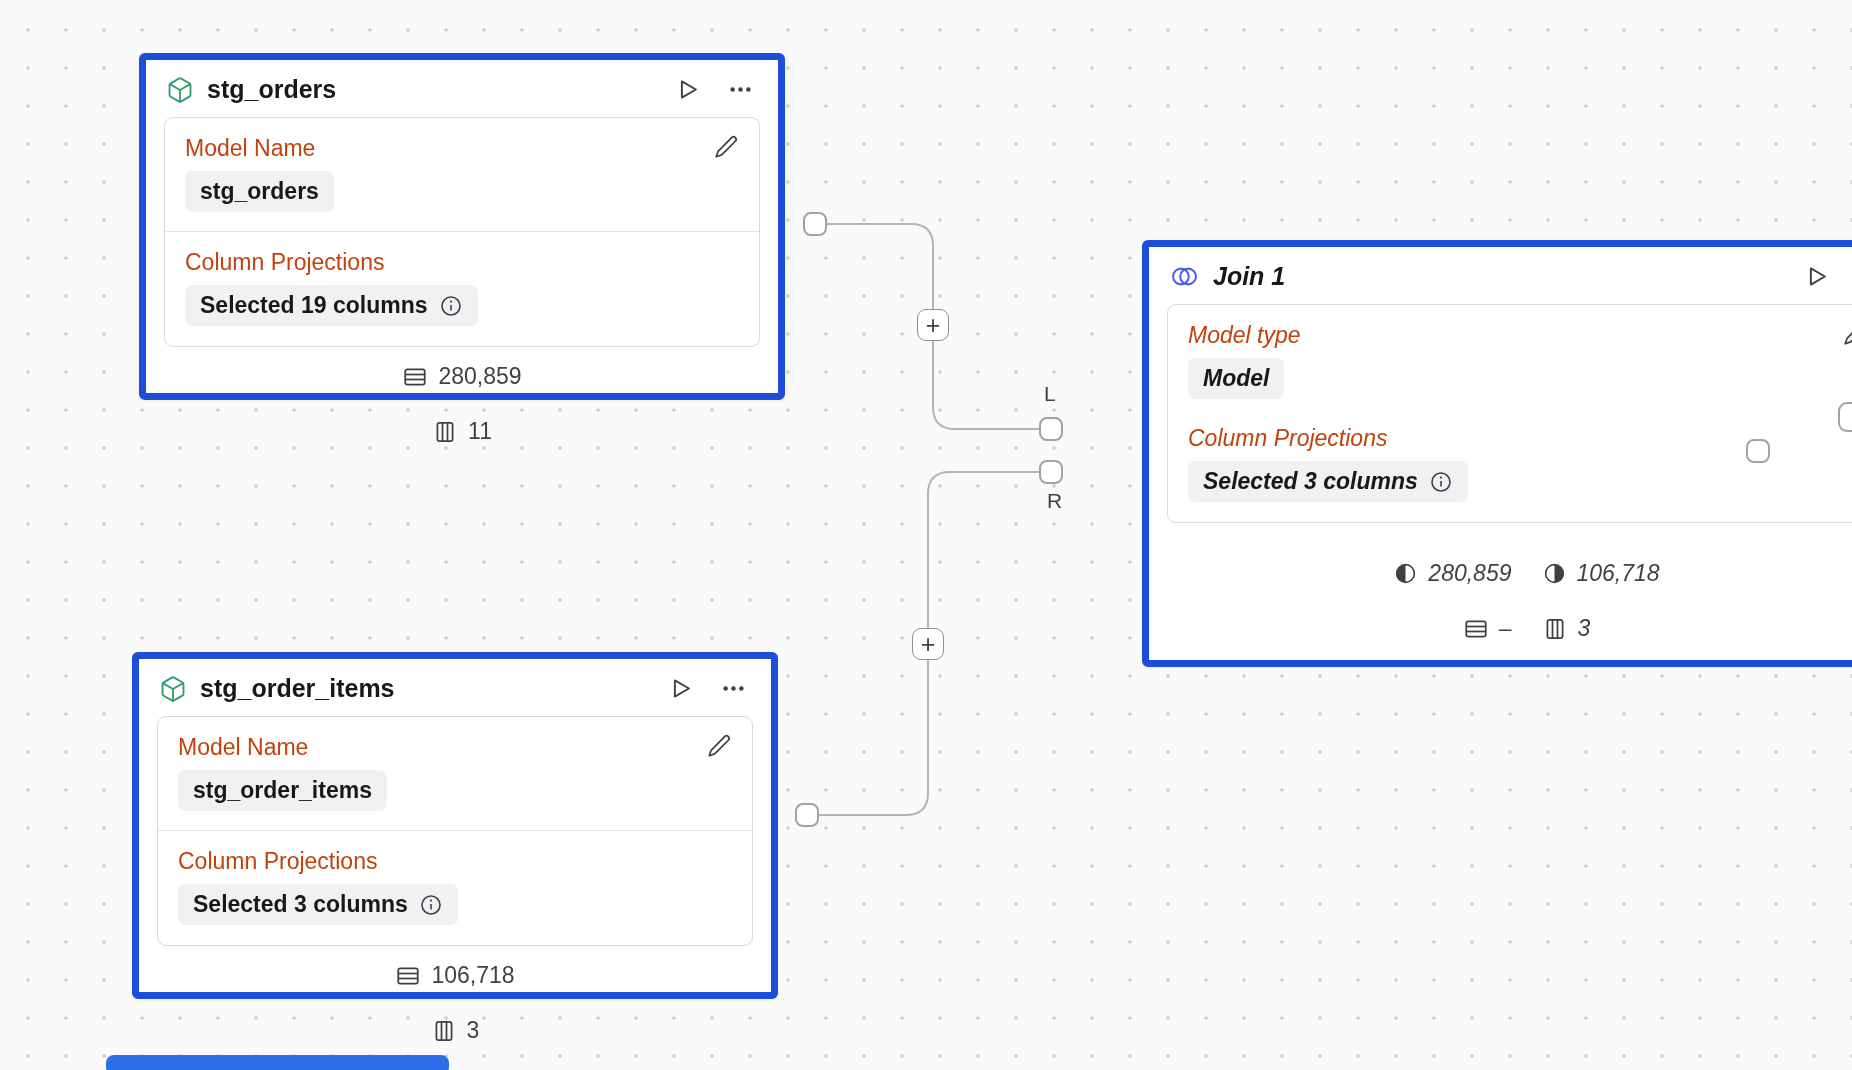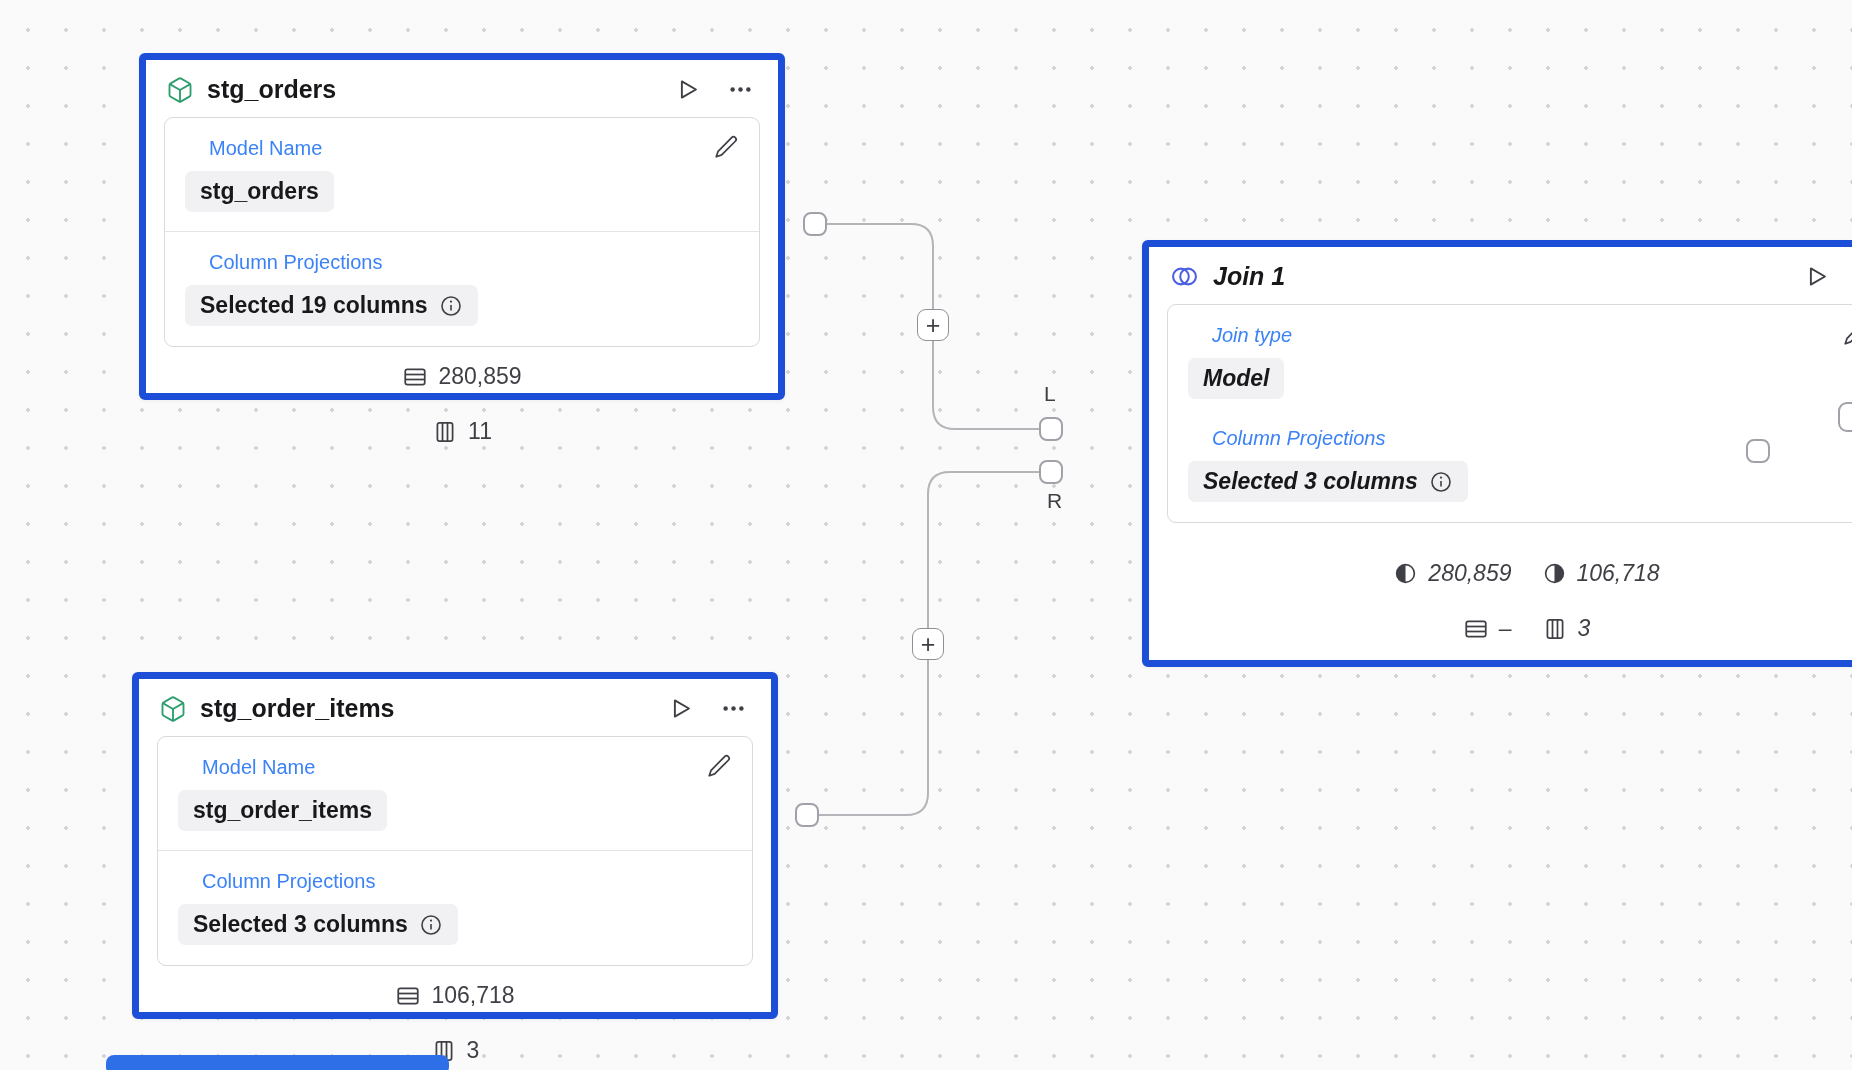--- a/index.html
+++ b/index.html
@@ -33,21 +33,21 @@
   .join-icon { color:var(--join-icon,#4c5fe2); }
 
   .node-card {
     margin:0 18px;
     border:1px solid #d9d9de;
     border-radius:9px;
     padding:16px 20px 20px;
     background:#fff;
   }
   .field-row { display:flex; align-items:flex-start; justify-content:space-between; }
-  .field-label { font-size:20px; color:#3b82f6; line-height:28px;margin-left:24px; }
+  .field-label { font-size:23px; color:#c2410c; line-height:28px; }
   .chip {
     display:inline-flex; align-items:center; gap:11px;
     background:#f1f1f3; border-radius:7px;
     padding:7px 15px; margin-top:9px;
     font-size:23px; font-weight:600; color:#18181b;
     white-space:nowrap;
   }
   .chip .info { color:#3f3f46; display:inline-flex; }
   .card-divider { border-top:1px solid #e4e4e7; margin:19px -20px 16px; }
   .mt-cond { margin-top:15px; }
@@ -158,21 +158,21 @@
             <rect x="5" y="3.5" width="14" height="17" rx="2"></rect>
             <line x1="9.7" y1="3.5" x2="9.7" y2="20.5"></line>
             <line x1="14.3" y1="3.5" x2="14.3" y2="20.5"></line>
           </svg>
       </span>
       <span>11</span>
     </span>
   </div>
 </div>
 
-<div class="node" style="left:132px; top:672px; width:646px; height:347px;">
+<div class="node" style="left:132px; top:652px; width:646px; height:347px;">
   <div class="node-header">
     <span class="icon-plain model-icon">
       <svg width="28" height="28" viewBox="0 0 24 24" fill="none" stroke="currentColor" stroke-width="1.6" stroke-linecap="round" stroke-linejoin="round">
           <path d="M21 16V8a2 2 0 0 0-1-1.73l-7-4a2 2 0 0 0-2 0l-7 4A2 2 0 0 0 3 8v8a2 2 0 0 0 1 1.73l7 4a2 2 0 0 0 2 0l7-4A2 2 0 0 0 21 16z"></path>
           <path d="M3.3 7 12 12l8.7-5"></path>
           <path d="M12 22V12"></path>
         </svg>
     </span>
     <span class="node-title">stg_order_items</span>
     <span class="header-actions">
@@ -256,21 +256,21 @@
         <svg width="27" height="27" viewBox="0 0 24 24" fill="currentColor">
             <circle cx="5" cy="12" r="2"></circle>
             <circle cx="12" cy="12" r="2"></circle>
             <circle cx="19" cy="12" r="2"></circle>
           </svg>
       </span>
     </span>
   </div>
   <div class="node-card">
     <div class="field-row">
-      <span class="field-label">Join type</span>
+      <span class="field-label">Model type</span>
       <span class="icon-btn">
         <svg width="26" height="26" viewBox="0 0 24 24" fill="none" stroke="currentColor" stroke-width="1.6" stroke-linecap="round" stroke-linejoin="round">
             <path d="M17.2 3.3a2.4 2.4 0 0 1 3.4 3.4L8 19.3 3 21l1.7-5Z"></path>
           </svg>
       </span>
     </div>
     <span class="chip">Model</span>
     <div class="field-label mt-proj">Column Projections</div>
     <span class="chip">
       <span>Selected 3 columns</span>

